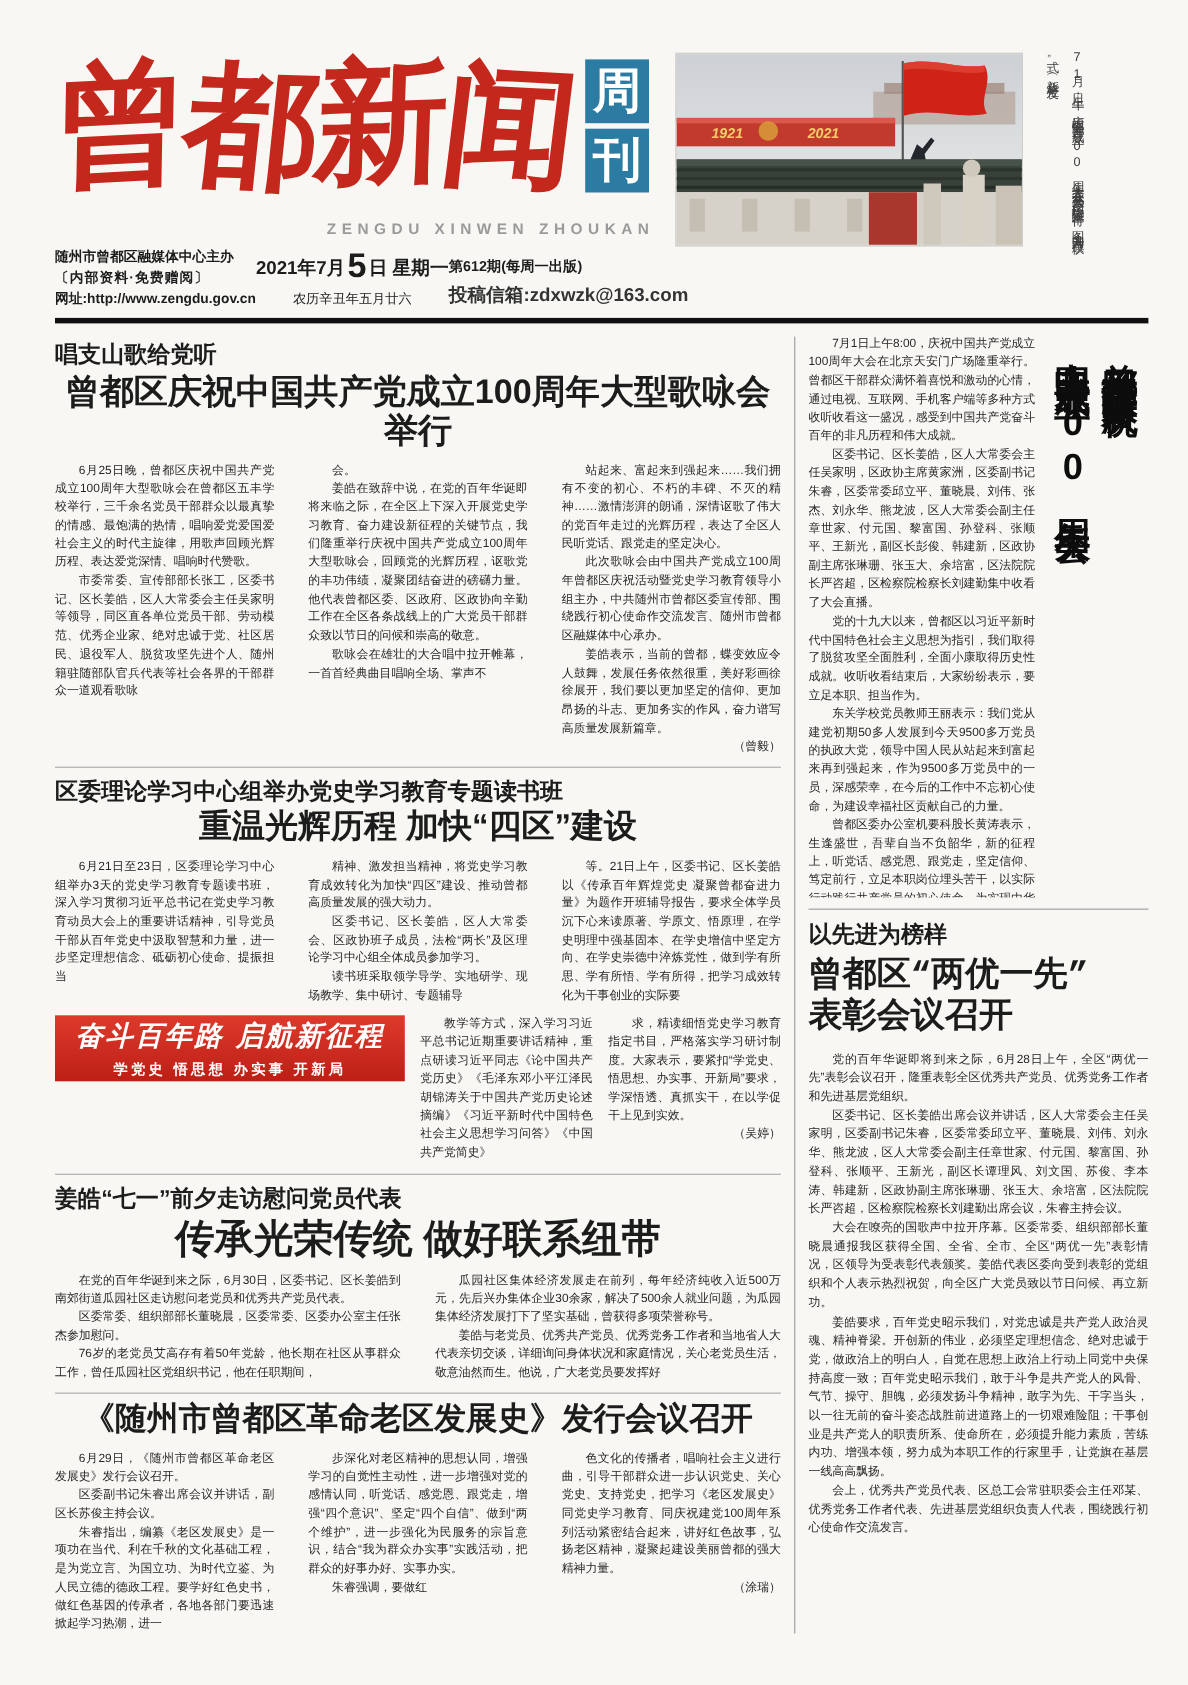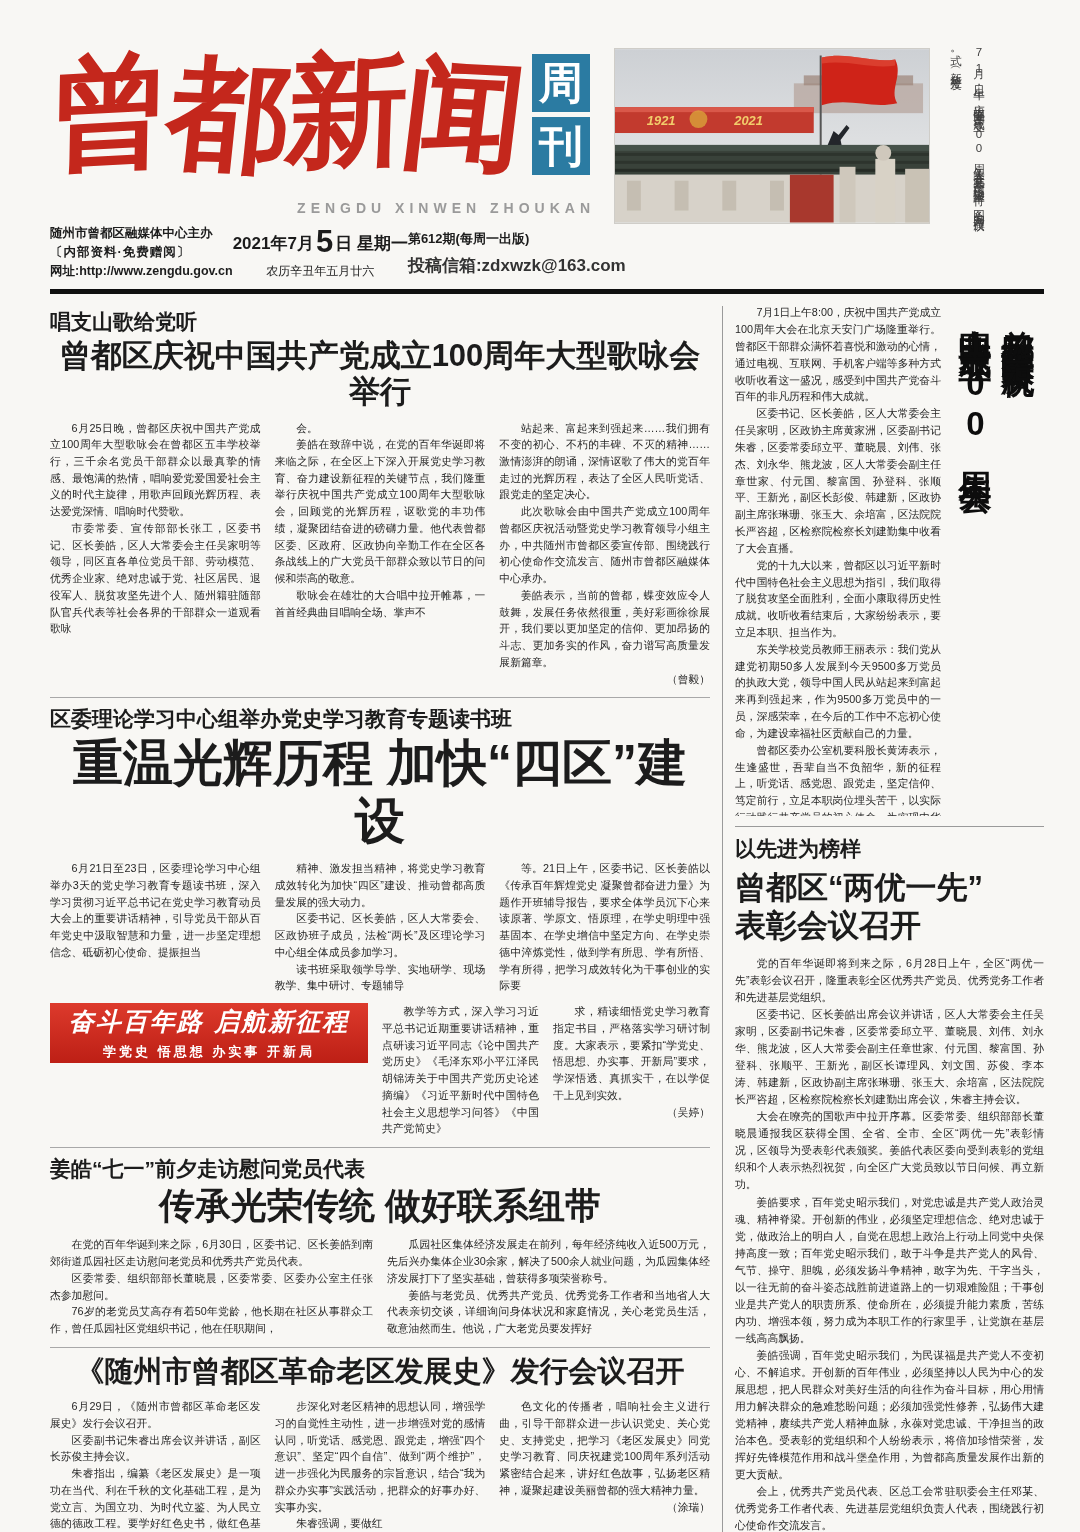--- a/index.html
+++ b/index.html
@@ -15,21 +15,21 @@
   .brand-title span{display:inline-block;}
   .brand-title span:nth-child(1){transform:rotate(-3deg);}
   .brand-title span:nth-child(2){transform:rotate(2deg) translateY(4px);}
   .brand-title span:nth-child(3){transform:rotate(-2deg);}
   .brand-title span:nth-child(4){transform:rotate(3deg) translateY(3px);}
   .weekly-box{display:flex;flex-direction:column;gap:5px;margin-left:10px;margin-top:8px;}
   .wb{width:58px;height:58px;background:#2b7ba2;color:#fff;font-size:44px;font-weight:bold;
       display:flex;align-items:center;justify-content:center;line-height:1;}
   .latin{width:545px;text-align:right;color:#9a9a9a;font-weight:bold;letter-spacing:5px;
          font-size:14px;margin-top:2px;}
-  .info-row{display:flex;margin-top:8px;align-items:center;}
+  .info-row{display:flex;margin-top:8px;align-items:flex-end;}
   .org-block{width:232px;font-weight:bold;font-size:12.5px;line-height:1.5;white-space:nowrap;}
   .org-note{letter-spacing:1px;}
   .date-block{width:195px;text-align:center;}
   .date-main{font-size:17px;font-weight:bold;white-space:nowrap;}
   .date-day{font-size:31px;vertical-align:-3px;padding:0 2px;}
   .date-lunar{font-size:12px;margin-top:3px;color:#222;}
   .issue-block{flex:1;font-size:13px;font-weight:bold;white-space:nowrap;padding-top:2px;}
   .issue-mail{font-size:17px;margin-top:6px;font-weight:bold;color:#333;}
   .photo-wrap{width:316px;flex:0 0 316px;height:176px;margin-left:4px;margin-top:2px;
               border:1px solid #cfcdc8;box-sizing:border-box;background:#dadbdd;}
@@ -38,45 +38,45 @@
                  font-size:11.5px;line-height:2.0;letter-spacing:2px;margin-left:14px;color:#3d3d3d;}
   .thick-rule{height:5px;background:#101010;margin-top:9px;}
   
   .content{display:flex;margin-top:10px;}
   .left-col{width:660px;flex:0 0 660px;}
   .v-divider{width:1px;background:#9a9a9a;margin:2px 12px 0 12px;}
   .right-col{flex:1;min-width:0;}
   .kicker{text-align:left;font-weight:bold;font-size:21px;margin:4px 0 2px;}
   .headline{text-align:center;font-weight:900;letter-spacing:0;margin:2px 0 10px;line-height:1.15;}
   .hl-a{font-size:31px;}
-  .hl-b{font-size:50px;}
+  .hl-b{font-size:30px;}
   .hl-c{font-size:36px;}
   .hl-d{font-size:29px;}
-  .cols{display:flex;gap:14px;}
+  .cols{display:flex;gap:31px;}
   .col{flex:1;min-width:0;font-size:10.8px;line-height:1.55;text-align:justify;color:#262626;}
   .col p{margin:0;text-indent:2em;}
   .byline{margin:0;text-align:right;text-indent:0 !important;}
   .sep{border:none;border-top:1px solid #a8a8a8;margin:10px 0 7px;}
   
   .b-extra{display:flex;gap:14px;margin-top:9px;align-items:stretch;}
   .redbox{width:318px;flex:0 0 318px;height:60px;background:linear-gradient(180deg,#dd3a2c,#bd1f15);
           color:#fff;display:flex;flex-direction:column;align-items:center;justify-content:center;gap:5px;}
   .redbox .l1{font-size:25px;font-weight:bold;font-style:italic;font-family:"DejaVu Serif",serif;
               letter-spacing:2px;white-space:nowrap;}
   .redbox .l2{font-size:13px;font-weight:bold;letter-spacing:3px;white-space:nowrap;}
   
   .right-top{display:flex;height:512px;overflow:hidden;}
   .rt-body{width:206px;flex:0 0 206px;font-size:10.8px;line-height:1.56;text-align:justify;color:#262626;}
   .rt-body p{margin:0;text-indent:2em;}
   .rt-headline{writing-mode:vertical-rl;text-orientation:upright;font-weight:900;font-size:33px;
                line-height:1.3;margin-left:12px;letter-spacing:3px;color:#0d0d0d;}
   .rt-headline div{margin:0;}
   .right-sep{border:none;border-top:1px solid #9a9a9a;margin:10px 0 8px;}
   .rb-kicker{font-size:21px;font-weight:bold;margin:4px 0 6px;}
-  .rb-headline{font-size:31px;font-weight:900;line-height:1.22;margin-bottom:10px;}
+  .rb-headline{font-size:31px;font-weight:900;line-height:1.22;margin-bottom:10px;font-family:Liberation Mono, monospace;}
   .rb-body{font-size:10.8px;line-height:1.58;text-align:justify;color:#262626;}
   .rb-body p{margin:0;text-indent:2em;}
 </style>
 </head>
 <body>
 
 <div class="page">
 
   <header class="masthead-row">
     <div class="masthead-left">
@@ -290,21 +290,20 @@
         <h1 class="rb-headline" style="margin-top:0;">
           <div>曾都区“两优一先”</div>
           <div>表彰会议召开</div>
         </h1>
         <div class="rb-body">
           <div>
               <p>党的百年华诞即将到来之际，6月28日上午，全区“两优一先”表彰会议召开，隆重表彰全区优秀共产党员、优秀党务工作者和先进基层党组织。</p>
               <p>区委书记、区长姜皓出席会议并讲话，区人大常委会主任吴家明，区委副书记朱睿，区委常委邱立平、董晓晨、刘伟、刘永华、熊龙波，区人大常委会副主任章世家、付元国、黎富国、孙登科、张顺平、王新光，副区长谭理风、刘文国、苏俊、李本涛、韩建新，区政协副主席张琳珊、张玉大、余培富，区法院院长严咨超，区检察院检察长刘建勤出席会议，朱睿主持会议。</p>
               <p>大会在嘹亮的国歌声中拉开序幕。区委常委、组织部部长董晓晨通报我区获得全国、全省、全市、全区“两优一先”表彰情况，区领导为受表彰代表颁奖。姜皓代表区委向受到表彰的党组织和个人表示热烈祝贺，向全区广大党员致以节日问候、再立新功。</p>
               <p>姜皓要求，百年党史昭示我们，对党忠诚是共产党人政治灵魂、精神脊梁。开创新的伟业，必须坚定理想信念、绝对忠诚于党，做政治上的明白人，自觉在思想上政治上行动上同党中央保持高度一致；百年党史昭示我们，敢于斗争是共产党人的风骨、气节、操守、胆魄，必须发扬斗争精神，敢字为先、干字当头，以一往无前的奋斗姿态战胜前进道路上的一切艰难险阻；干事创业是共产党人的职责所系、使命所在，必须提升能力素质，苦练内功、增强本领，努力成为本职工作的行家里手，让党旗在基层一线高高飘扬。</p>
-              <p>姜皓强调，百年党史昭示我们，为民谋福是共产党人不变初心、不解追求。开创新的百年伟业，必须坚持以人民为中心的发展思想，把人民群众对美好生活的向往作为奋斗目标，用心用情用力解决群众的急难愁盼问题；必须加强党性修养，弘扬伟大建党精神，赓续共产党人精神血脉，永葆对党忠诚、干净担当的政治本色。受表彰的党组织和个人纷纷表示，将倍加珍惜荣誉，发挥好先锋模范作用和战斗堡垒作用，为曾都高质量发展作出新的更大贡献。</p>
               <p>会上，优秀共产党员代表、区总工会常驻职委会主任邓某、优秀党务工作者代表、先进基层党组织负责人代表，围绕践行初心使命作交流发言。</p>
             </div>
 
         </div>
       </article>
 
     </section>
   </main>
 </div>
 

